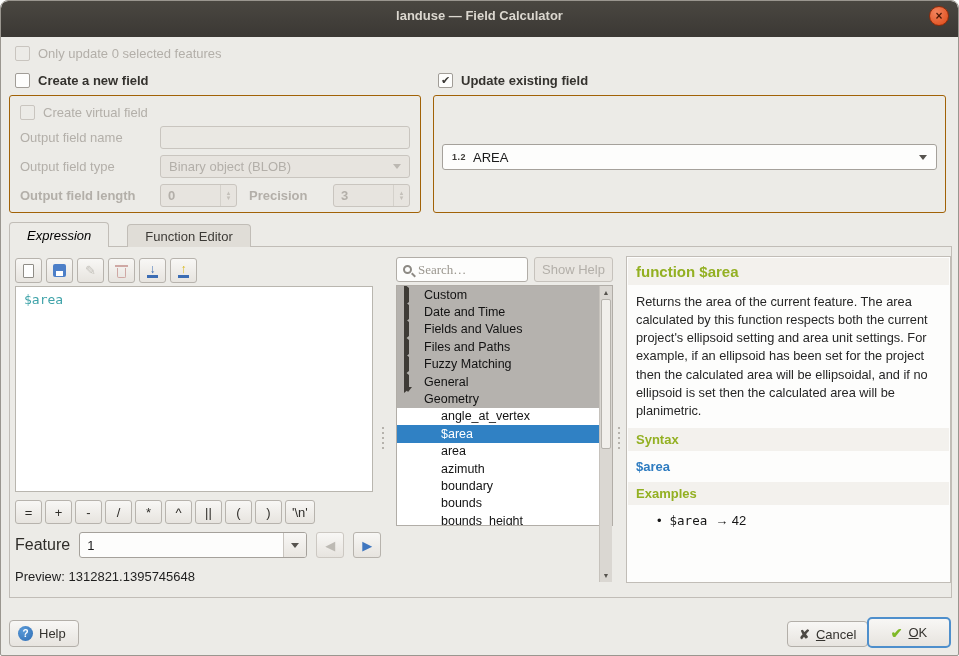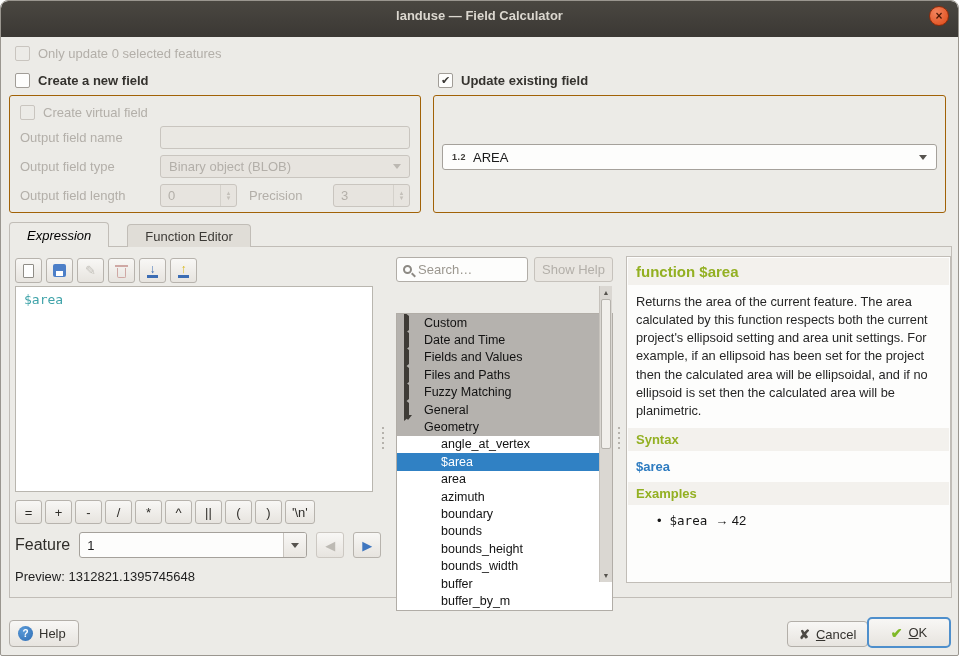--- a/index.html
+++ b/index.html
@@ -95,27 +95,27 @@
   .navbtn.next { color:#3f76bf; }
   
   .preview { position:absolute; left:14px; top:568px; font-size:13px; color:#1f1f1f; z-index:5; }
   
   .search-box { position:absolute; left:395px; top:256px; width:132px; height:25px; background:#fdfdfc;
     border:1px solid #b1ada7; border-radius:3px; display:flex; align-items:center; padding:0 6px; gap:6px; z-index:5; }
   .mag { width:9px; height:9px; border:2px solid #8d8a84; border-radius:50%; position:relative; flex:none; }
   .mag::after { content:""; position:absolute; width:5px; height:2px; background:#8d8a84;
     transform:rotate(45deg); left:6px; top:7px; }
   .search-box input { border:none; outline:none; background:transparent; width:100%; font-size:13px;
-    font-family:Liberation Sans, sans-serif; color:#2f2d29; }
+    font-family:Liberation Serif, serif; color:#2f2d29; }
   .search-box input::placeholder { color:#9b978f; }
   .show-help-btn { position:absolute; left:533px; top:256px; width:79px; height:25px; background:#e9e6e1;
     border:1px solid #c6c2bc; border-radius:3px; font-size:13px; color:#b3afa9;
     display:flex; align-items:center; justify-content:center; z-index:5; }
-  .fn-list { position:absolute; left:395px; top:284px; width:217px; height:298px; background:#fff;
-    border:1px solid #b1ada7; overflow:hidden; z-index:5;margin-top:28px; }
+  .fn-list { position:absolute; left:395px; top:284px; width:217px; height:241px; background:#fff;
+    border:1px solid #b1ada7; overflow:hidden; z-index:5; }
   .fn-row { height:17.4px; display:flex; align-items:center; font-size:12.5px; color:#121212; cursor:pointer; }
   .fn-row.group { background:#b5b2ae; }
   .fn-row .tri { margin-left:7px; width:10px; flex:none; }
   .tri-r { width:0; height:0; border-left:5px solid #3e3b36; border-top:4px solid transparent; border-bottom:4px solid transparent; }
   .tri-d { width:0; height:0; border-top:5px solid #3e3b36; border-left:4px solid transparent; border-right:4px solid transparent; }
   .fn-row .fn-label { margin-left:10px; white-space:nowrap; }
   .fn-row.item .fn-label { margin-left:44px; }
   .fn-row.selected { background:#3081c4; }
   .fn-row.selected .fn-label { color:#fff; }
   .scrollbar { position:absolute; left:598px; top:285px; width:13px; height:296px; background:#dad7d2;
@@ -183,21 +183,21 @@
       <span class="lbl">Output field name</span>
       <span class="dis-input"></span>
     </div>
     <div class="frow">
       <span class="lbl">Output field type</span>
       <span class="dis-select">
         <span>Binary object (BLOB)</span>
         <span class="tri-down dis"></span>
       </span>
     </div>
-    <div class="frow" style="margin-bottom:0;">
+    <div class="frow" style="margin-bottom:0;font-weight:bold;">
       <span class="lbl">Output field length</span>
       <span class="spin" style="width:82px;">
         <span>0</span>
         <span class="arrows">
             <span>▲</span>
             <span>▼</span>
           </span>
       </span>
       <span style="width:86px; text-align:left; margin-left:12px;">Precision</span>
       <span class="spin" style="width:82px; margin-left:4px;">

